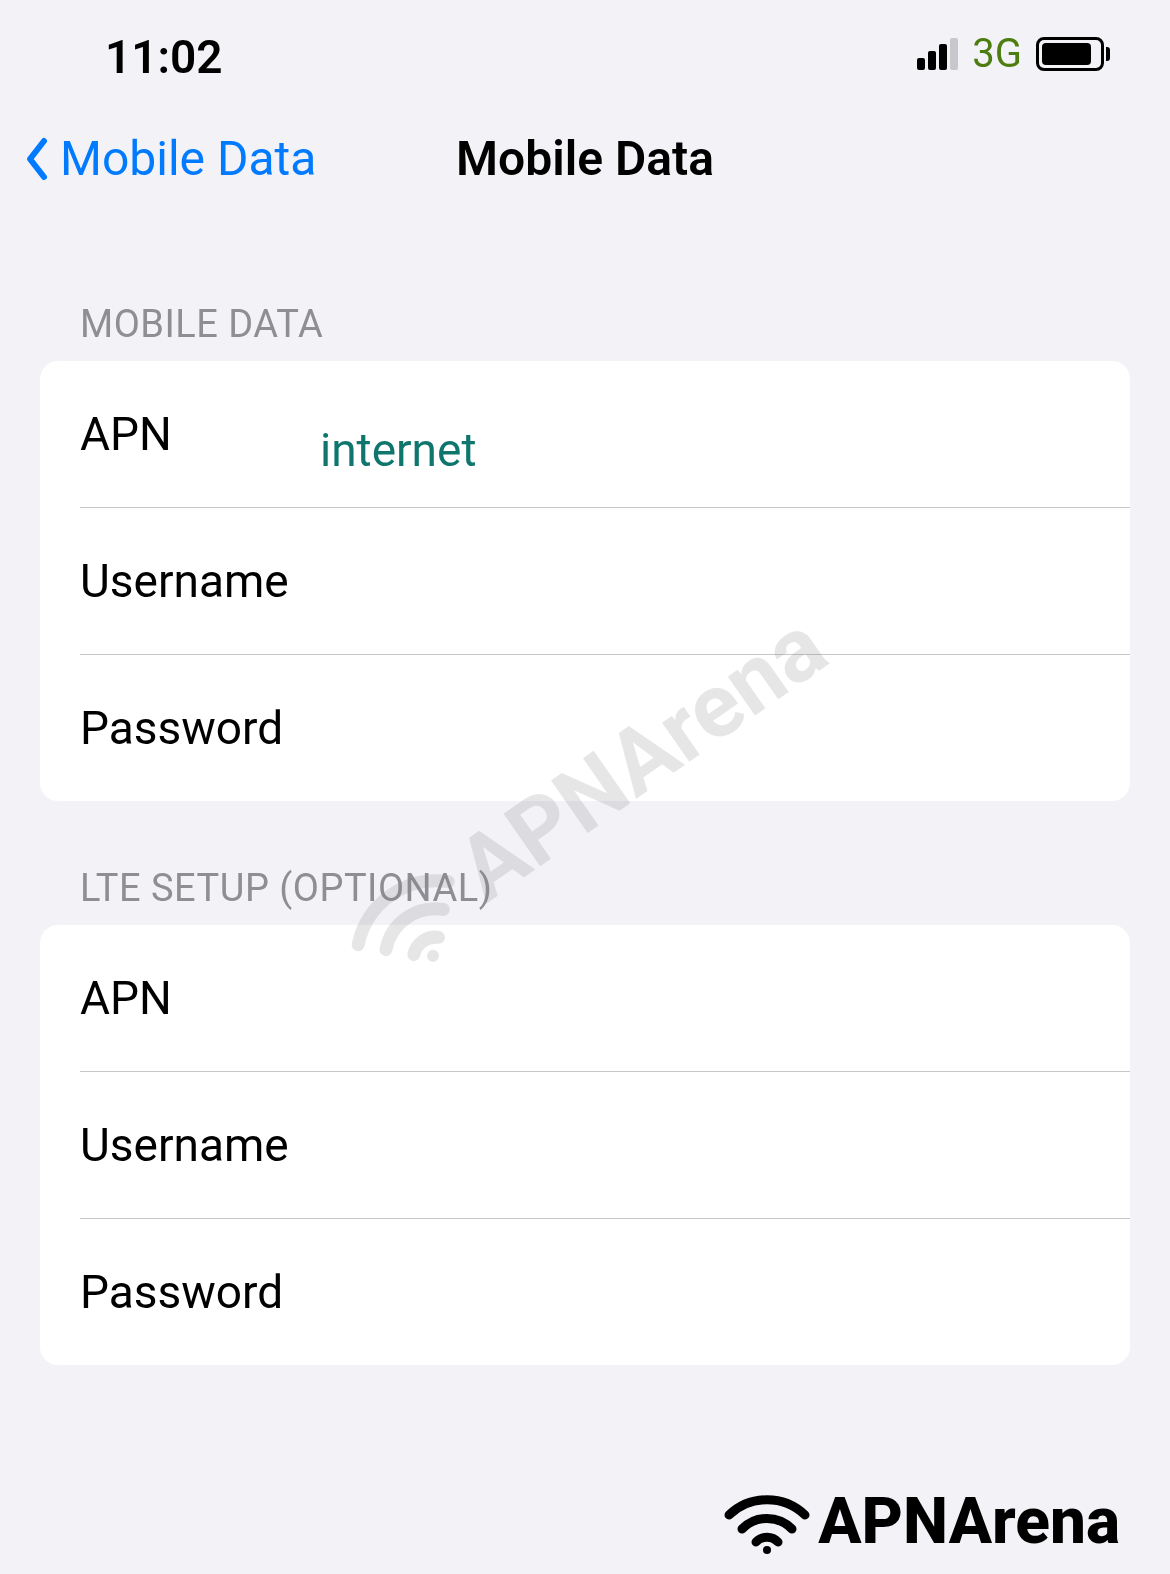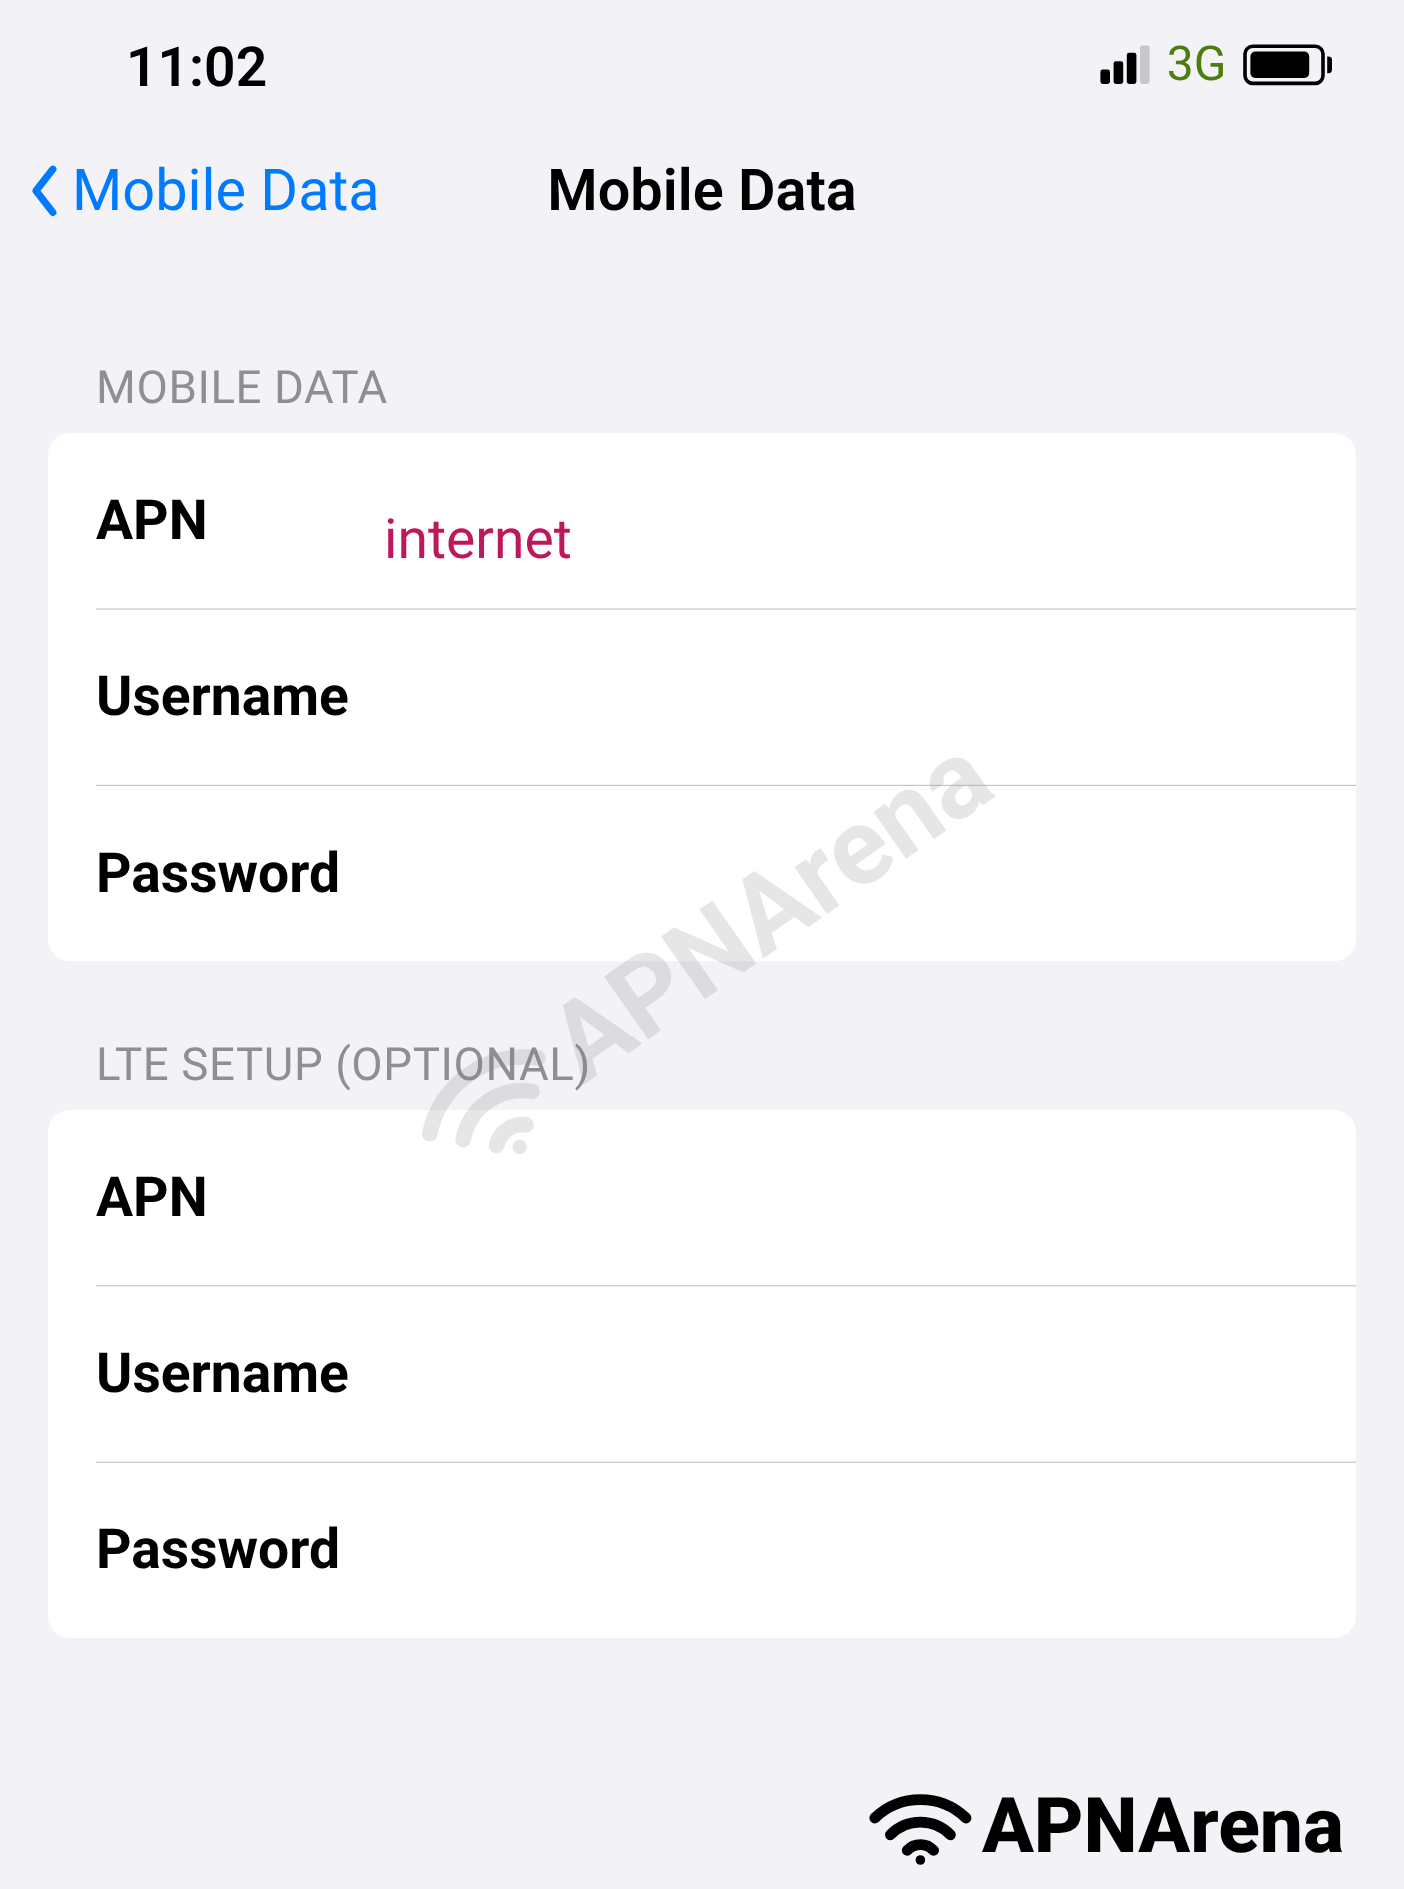--- a/index.html
+++ b/index.html
@@ -134,29 +134,29 @@
       padding: 30px 40px;
       min-height: 118px;
     }
     .row:not(:last-child) {
       border-bottom: 1px solid #c6c6c8;
       margin-left: 40px;
       padding-left: 0;
     }
     .row-label {
       font-size: 46px;
-      font-weight: 700;
+      font-weight: 400;
       color: #000;
       width: 240px;
       flex-shrink: 0;
     }
     .row-input {
       font-size: 46px;
       font-weight: 400;
-      color: #be185d;
+      color: #0f766e;
       border: none;
       outline: none;
       background: transparent;
       flex: 1;
       margin-top: 32px;
     }
     .watermark-center {
       position: absolute;
       top: 50%;
       left: 50%;

